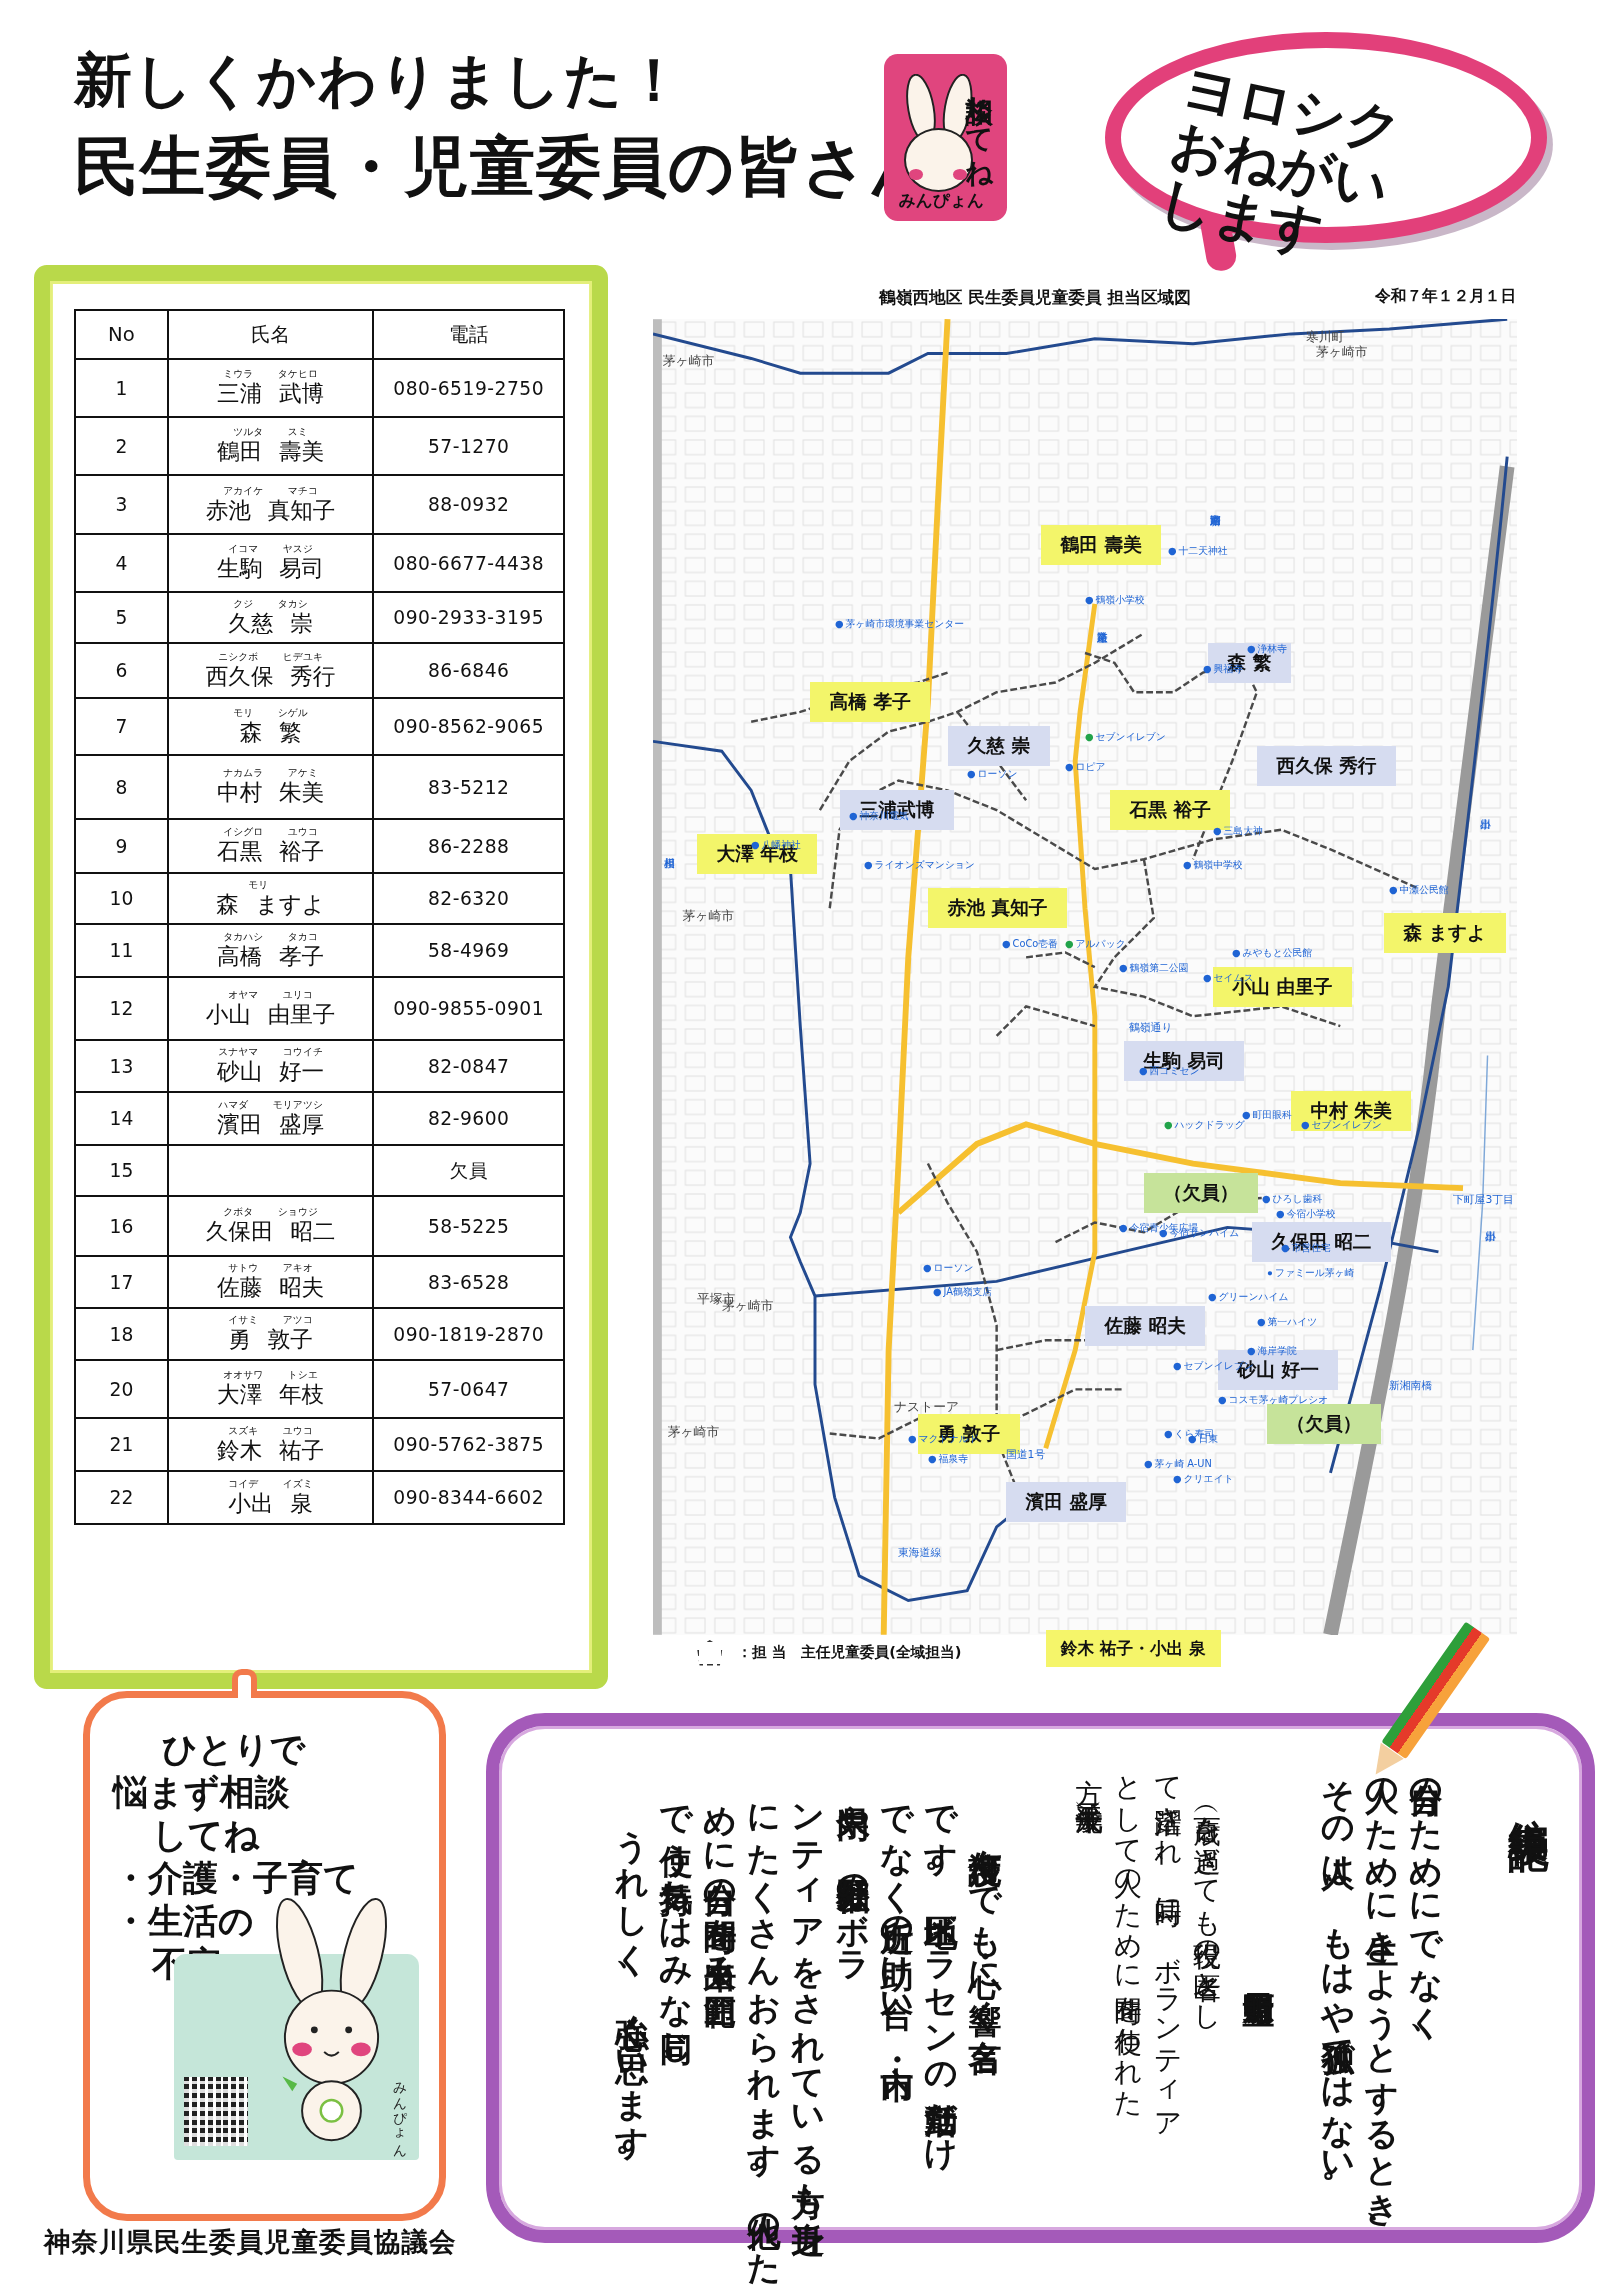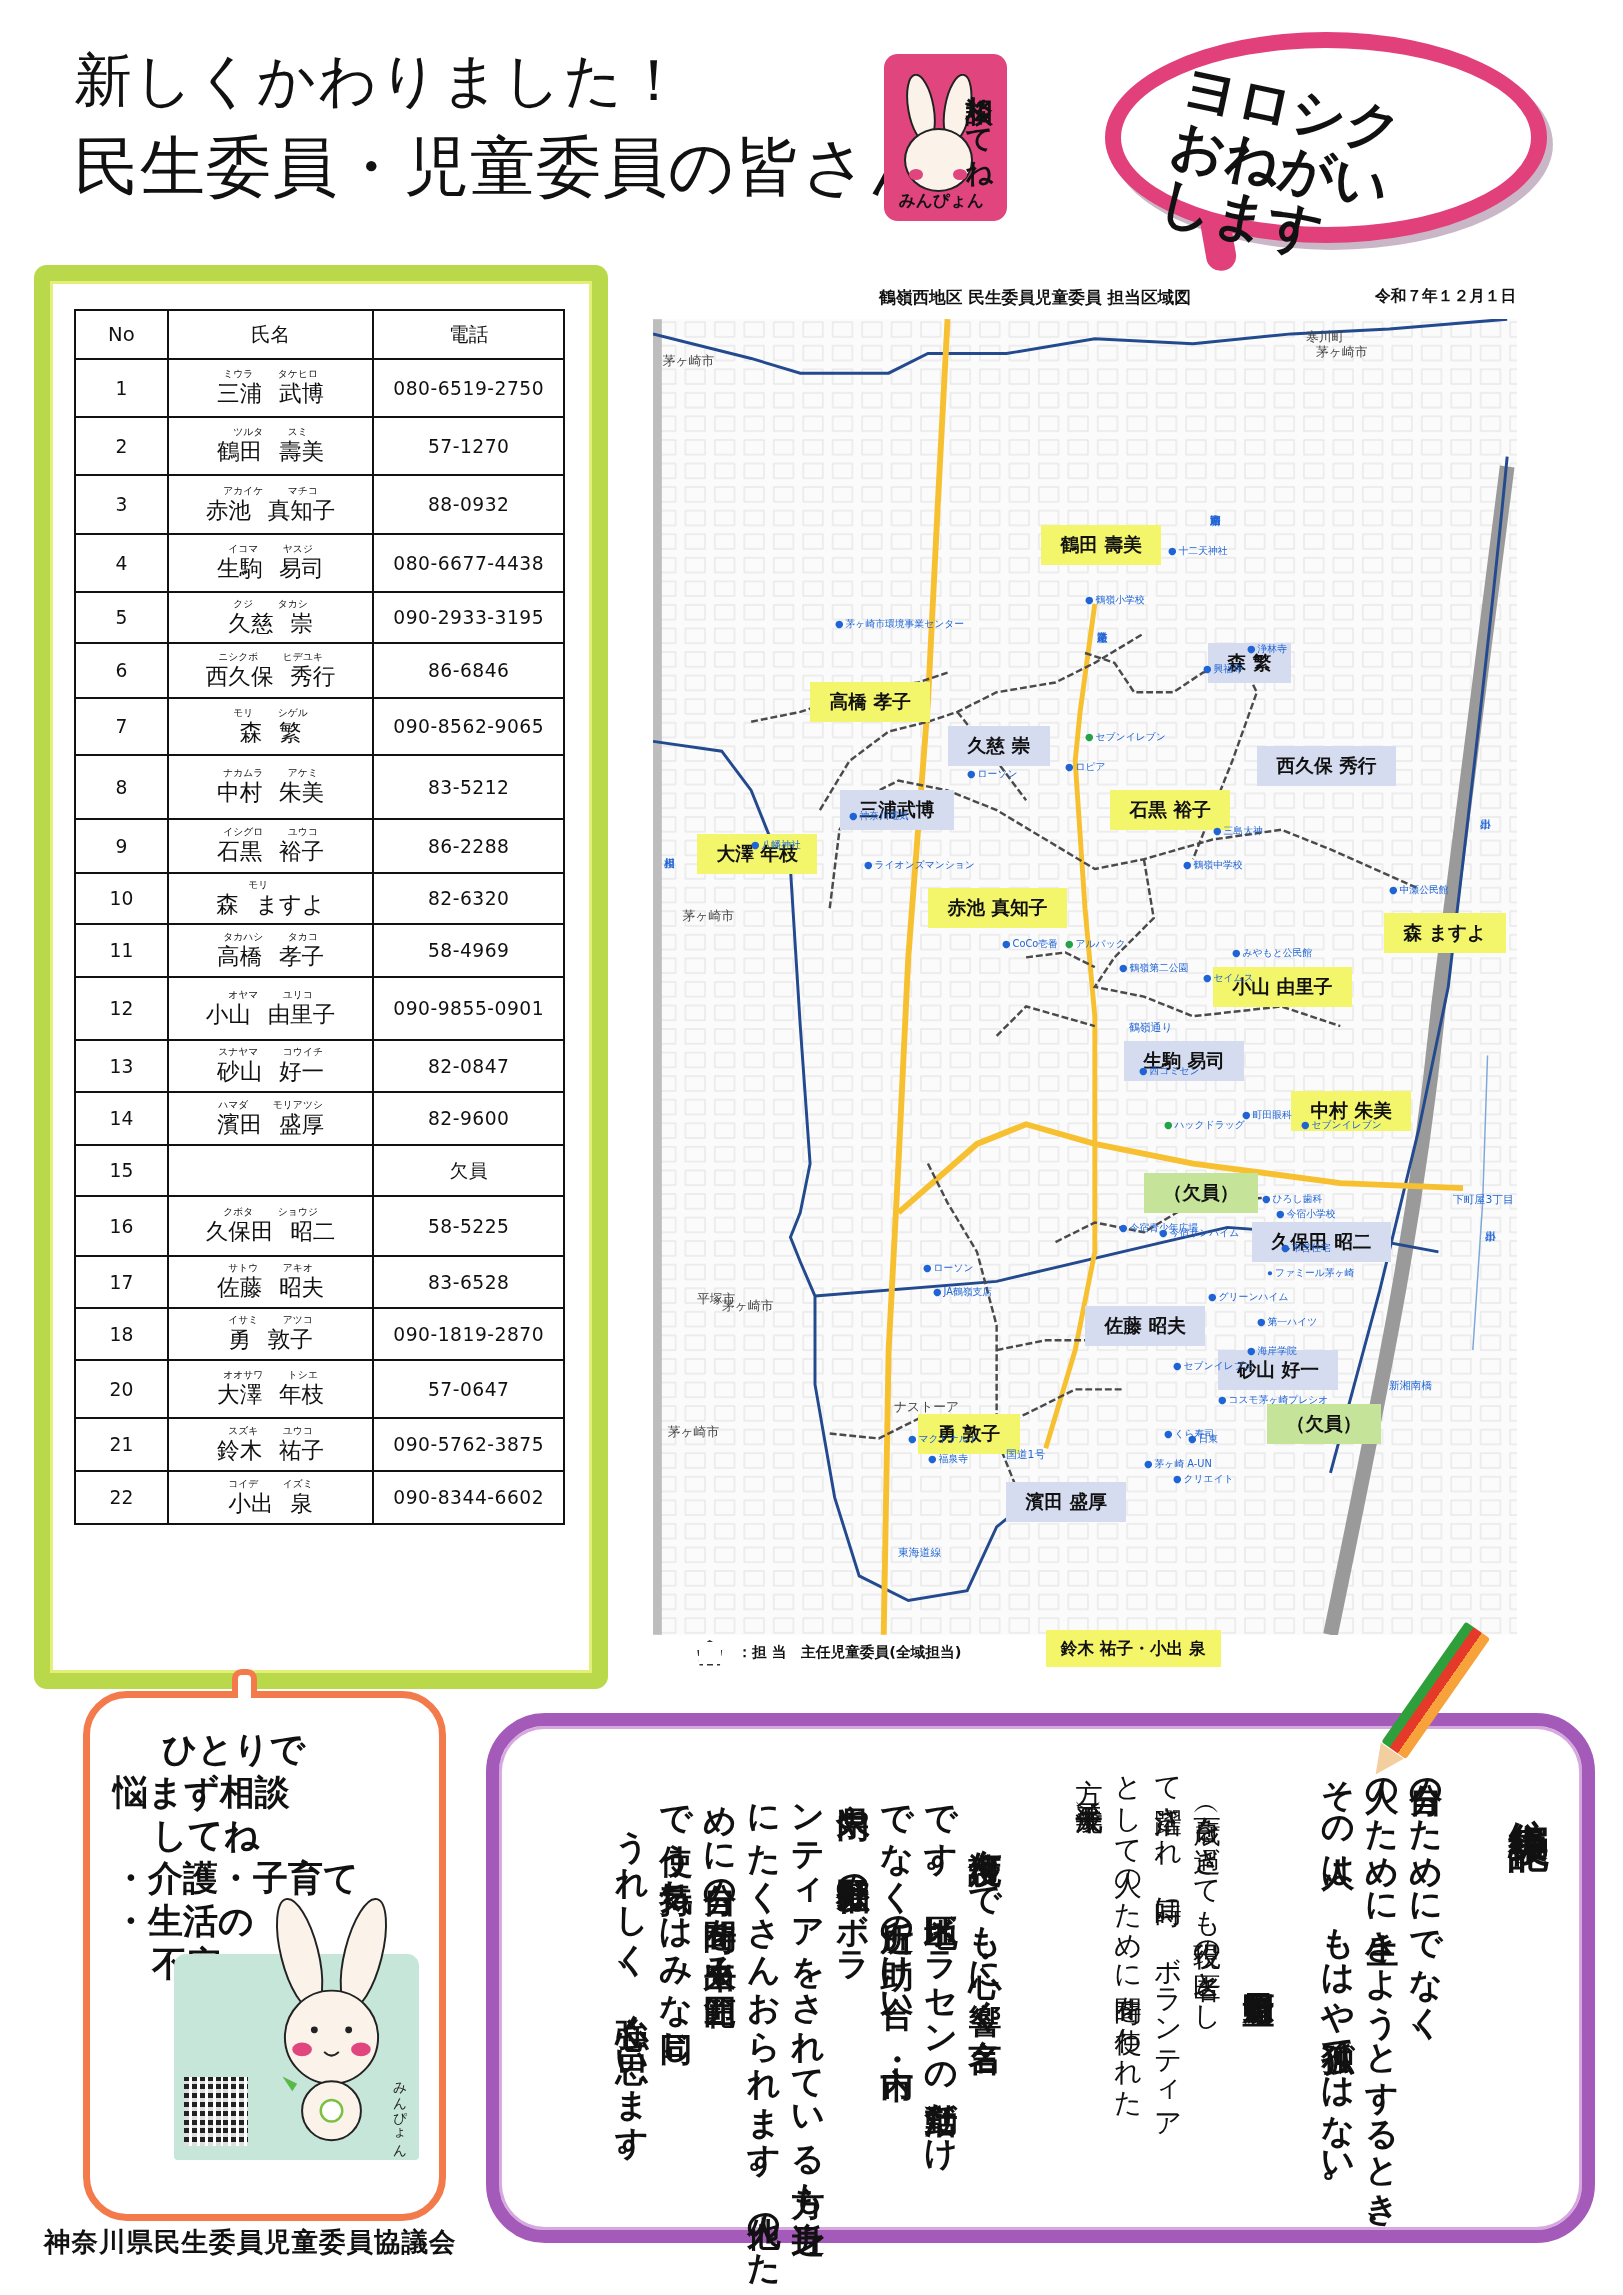--- a/index.html
+++ b/index.html
@@ -1,20 +1,20 @@
 <!DOCTYPE html>
 <html style="font-size:7.9px"><head>
   <meta charset="utf-8">
   <style>
     * { box-sizing: border-box; margin: 0; padding: 0; }
     html, body { width: 1624px; height: 2295px; background: #ffffff; overflow: hidden; }
     body { position: relative; font-family: "DejaVu Sans", "Liberation Sans", sans-serif; color: #111; }
 
     
-    .title { position: absolute; left: 74px; font-weight: 400; color: #111; letter-spacing: 2px; }
+    .title { position: absolute; left: 74px; font-weight: 700; color: #111; letter-spacing: 2px; }
     .title.l1 { top: 42px; font-size: 58px; }
     .title.l2 { top: 123px; font-size: 65px; letter-spacing: 1px; }
 
     .badge { position: absolute; left: 884px; top: 54px; width: 123px; height: 167px;
       background: #e0457e; border-radius: 13.7px; overflow: hidden; }
     .badge .ears { position: absolute; left: 14.7px; top: 19.6px; width: 83px; height: 69px; }
     .badge .face { position: absolute; left: 19.6px; top: 74px; width: 69px; height: 64px;
       border-radius: 50%; background: #fbf3ea; border: 2px solid #222; }
     .badge .cheek { position: absolute; width: 13.7px; height: 10.8px; border-radius: 50%; background: #e0457e; top: 39px; }
     .badge .vtext { position: absolute; right: 8.8px; top: 19.6px; writing-mode: vertical-rl;

